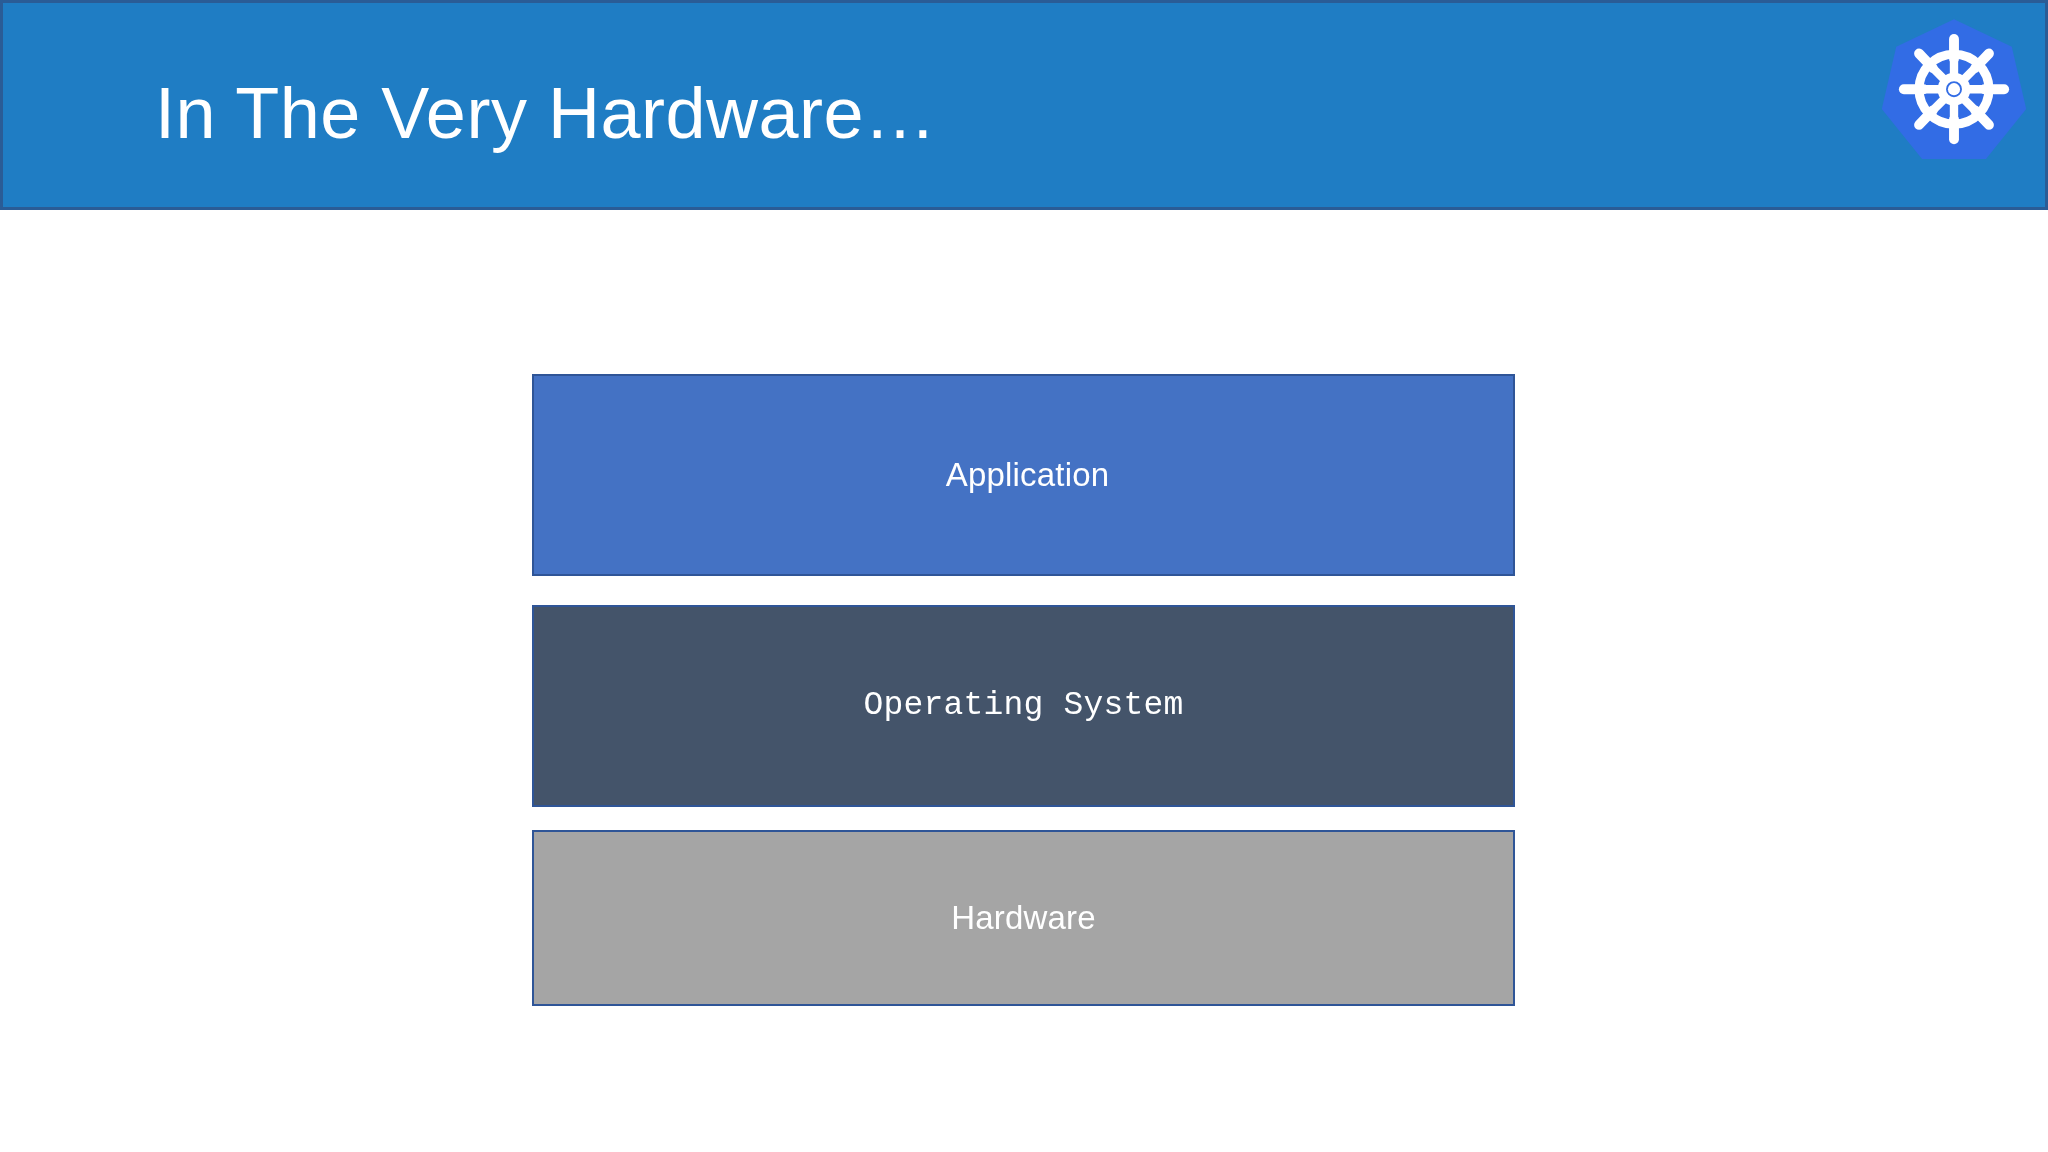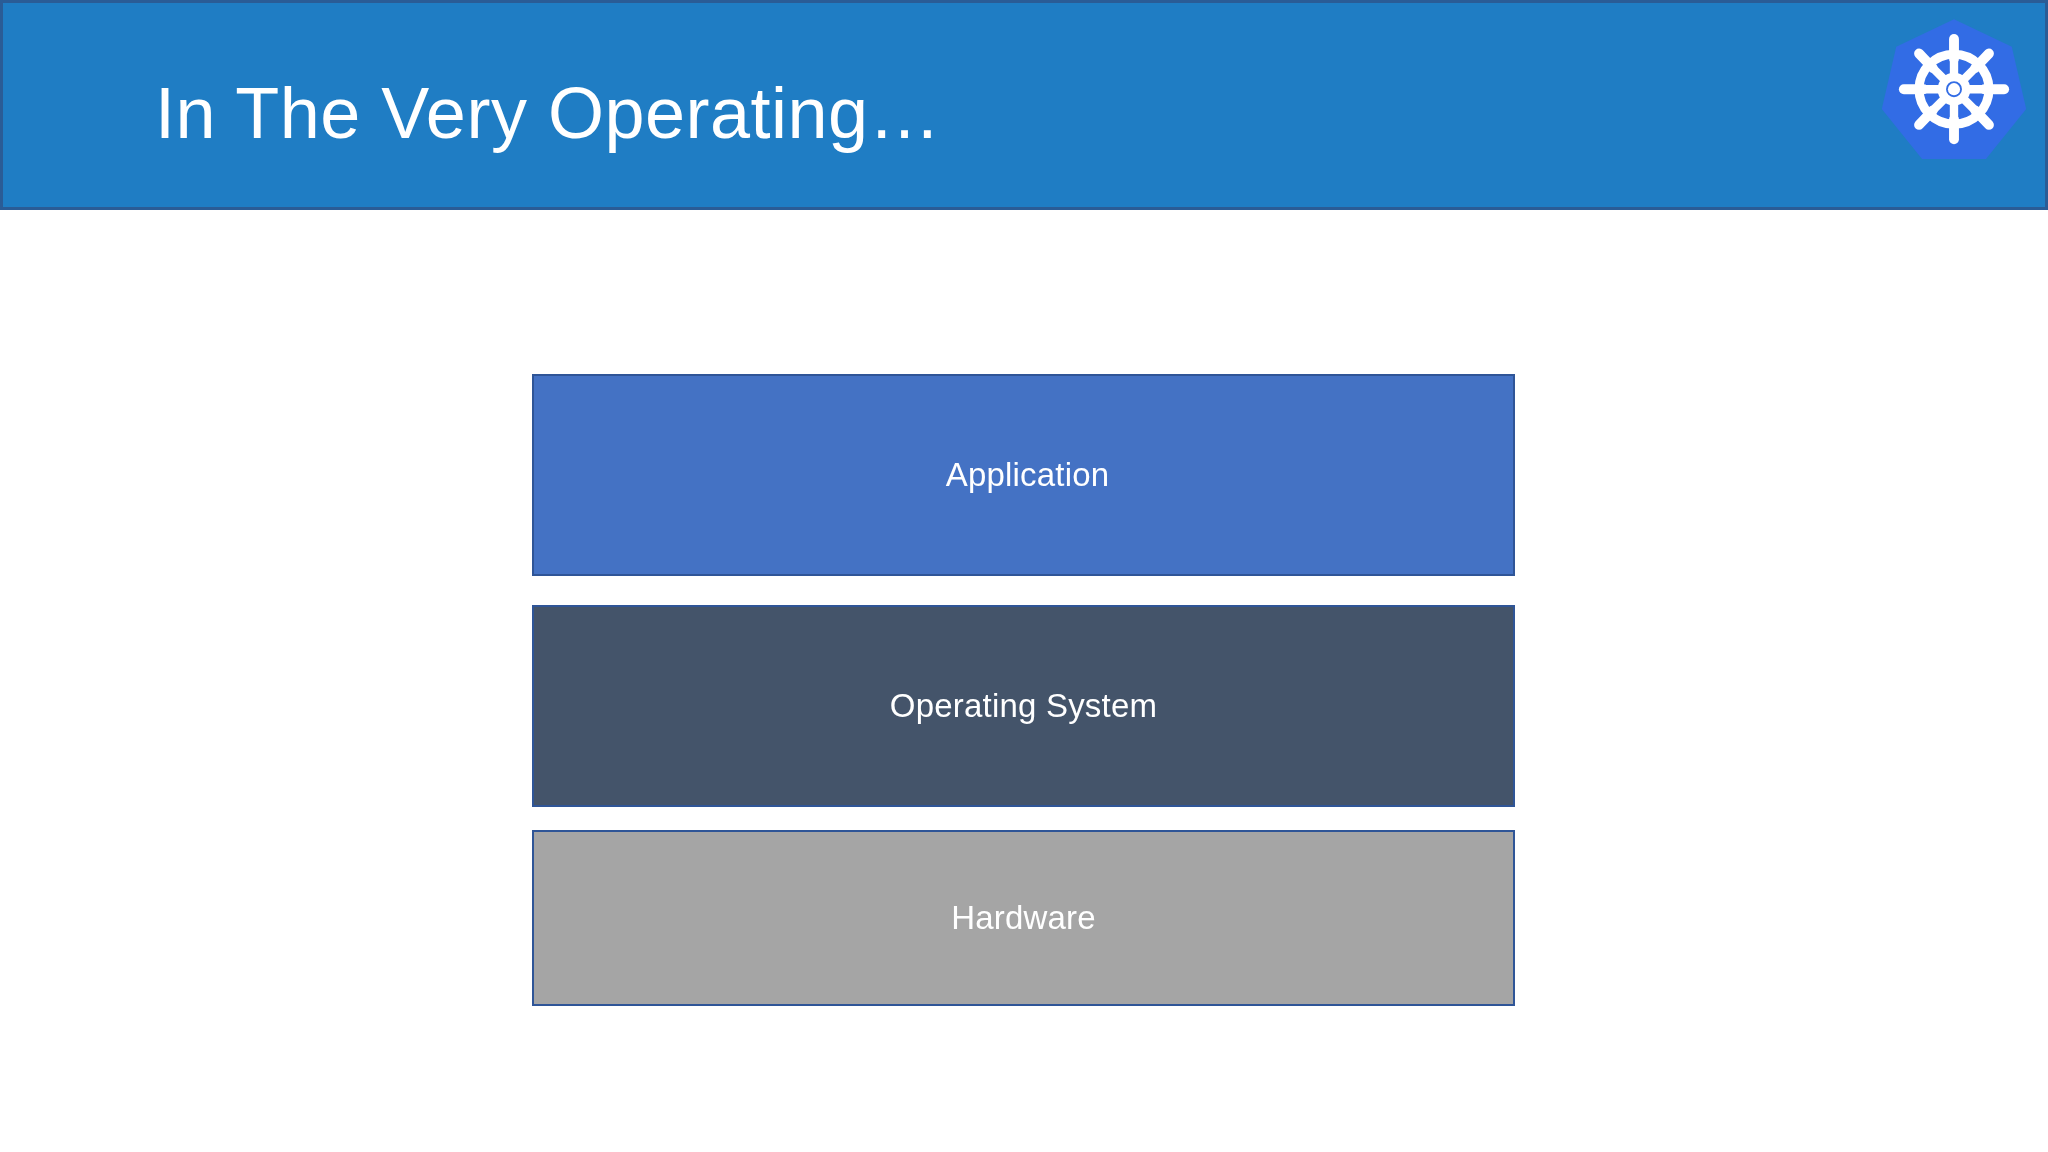--- a/index.html
+++ b/index.html
@@ -87,34 +87,35 @@
   .box-application {
     top: 0px;
     height: 202px;
     background: #4472C4;
     padding-left: 8px;
   }
   .box-os {
     top: 231px;
     height: 202px;
     background: #44546A;
+    font-family: Liberation Mono, monospace;
   }
   .box-hardware {
     top: 456px;
     height: 176px;
     background: #A5A5A5;
   }
 </style>
 </head>
 <body>
 
 <div class="slide">
 
   <div class="header-band">
-    <div class="slide-title">In The Very Operating…</div>
+    <div class="slide-title">In The Very Hardware…</div>
 
     <div class="k8s-logo">
       <svg viewBox="0 0 200 210" xmlns="http://www.w3.org/2000/svg" aria-hidden="true">
 
         <polygon points="100,8 176,44 195,126 142,192 58,192 5,126 24,44" fill="#326CE5"></polygon>
         <g fill="#ffffff" stroke="#ffffff" stroke-linecap="round" stroke-linejoin="round">
 
           <g stroke-width="13">
             <line x1="100" y1="34" x2="100" y2="60"></line>
             <line x1="146" y1="53" x2="128" y2="72"></line>

